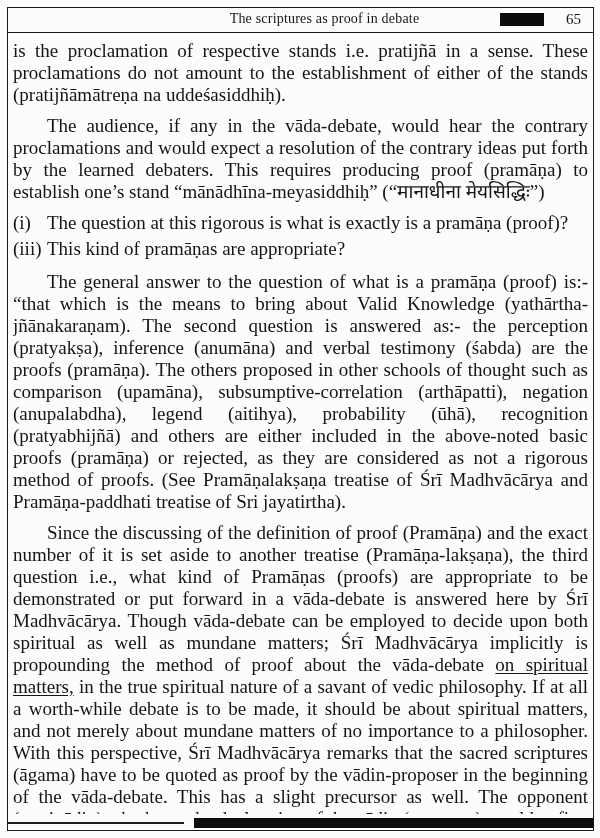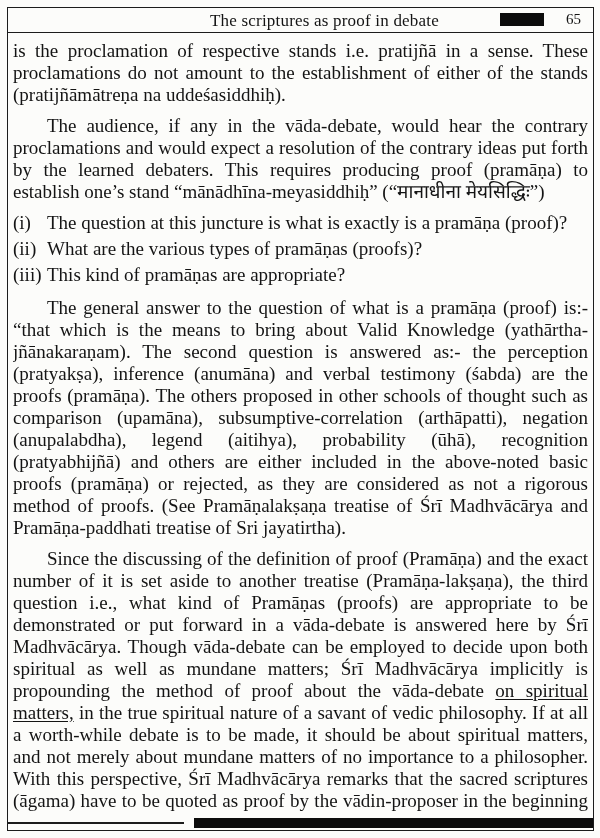--- a/index.html
+++ b/index.html
@@ -17,21 +17,21 @@
   .frame {
     position:absolute; top:7px; left:7px; right:6px; bottom:7px;
     border:1.3px solid #1c1c1c; pointer-events:none;
   }
   .header {
     position:absolute; top:7px; left:7px; right:6px; height:26px;
     border-bottom:1.6px solid #1c1c1c;
   }
   .header-title {
     position:absolute; left:0; right:0; top:4px;
-    text-align:center; font-size:17px; letter-spacing:0.2px;margin-left:48px;
+    text-align:center; font-size:14px; letter-spacing:0.2px;margin-left:48px;
   }
   .header-tab {
     position:absolute; right:50px; top:6px; width:44px; height:13px;
     background:#0c0c0c;
   }
   .page-number {
     position:absolute; right:13px; top:4px; font-size:15px;text-align:center;
   }
   .content {
     position:absolute; top:40px; left:13px; right:12px; bottom:24px;
@@ -70,25 +70,21 @@
 
   <main class="content">
 
     <p class="para">is the proclamation of respective stands i.e. pratijñā in a sense. These proclamations do not amount to the establishment of either of the stands (pratijñāmātreṇa na uddeśasiddhiḥ).</p>
 
     <p class="para indent">The audience, if any in the vāda-debate, would hear the contrary proclamations and would expect a resolution of the contrary ideas put forth by the learned debaters. This requires producing proof (pramāṇa) to establish one’s stand “mānādhīna-meyasiddhiḥ” (“मानाधीना मेयसिद्धिः”)</p>
 
     <div class="questions">
       <div class="question">
         <span class="q-marker">(i)</span>
-        <span class="q-text">The question at this juncture is what is exactly is a pramāṇa (proof)?</span>
-      </div>
-      <div class="question">
-        <span class="q-marker">(ii)</span>
-        <span class="q-text">What are the various types of pramāṇas (proofs)?</span>
+        <span class="q-text">The question at this rigorous is what is exactly is a pramāṇa (proof)?</span>
       </div>
       <div class="question">
         <span class="q-marker">(iii)</span>
         <span class="q-text">This kind of pramāṇas are appropriate?</span>
       </div>
     </div>
 
     <p class="para indent">The general answer to the question of what is a pramāṇa (proof) is:- “that which is the means to bring about Valid Knowledge (yathārtha-jñānakaraṇam). The second question is answered as:- the perception (pratyakṣa), inference (anumāna) and verbal testimony (śabda) are the proofs (pramāṇa). The others proposed in other schools of thought such as comparison (upamāna), subsumptive-correlation (arthāpatti), negation (anupalabdha), legend (aitihya), probability (ūhā), recognition (pratyabhijñā) and others are either included in the above-noted basic proofs (pramāṇa) or rejected, as they are considered as not a rigorous method of proofs. (See Pramāṇalakṣaṇa treatise of Śrī Madhvācārya and Pramāṇa-paddhati treatise of Sri jayatirtha).</p>
 
     <p class="para indent"><span>Since the discussing of the definition of proof (Pramāṇa) and the exact number of it is set aside to another treatise (Pramāṇa-lakṣaṇa), the third question i.e., what kind of Pramāṇas (proofs) are appropriate to be demonstrated or put forward in a vāda-debate is answered here by Śrī Madhvācārya. Though vāda-debate can be employed to decide upon both spiritual as well as mundane matters; Śrī Madhvācārya implicitly is propounding the method of proof about the vāda-debate </span><span class="underlined">on spiritual matters,</span><span> in the true spiritual nature of a savant of vedic philosophy. If at all a worth-while debate is to be made, it should be about spiritual matters, and not merely about mundane matters of no importance to a philosopher. With this perspective, Śrī Madhvācārya remarks that the sacred scriptures (āgama) have to be quoted as proof by the vādin-proposer in the beginning of the vāda-debate. This has a slight precursor as well. The opponent (prativādin) who hears the declaration of the vādin (proposer) would at first question the vādin to prove his declaration. The vādin would then answer to him by quoting the scripture relevant to prove his stand. This procedure is aphoristically noted by Śrī Madhvācārya as “pṛṣṭenāgama evādau vaktavyaḥ”(“पृष्टेनागम एवादौ वक्तव्यः”) (“when questioned, the scripture alone has to be quoted.”). The line is a representative example</span></p>

